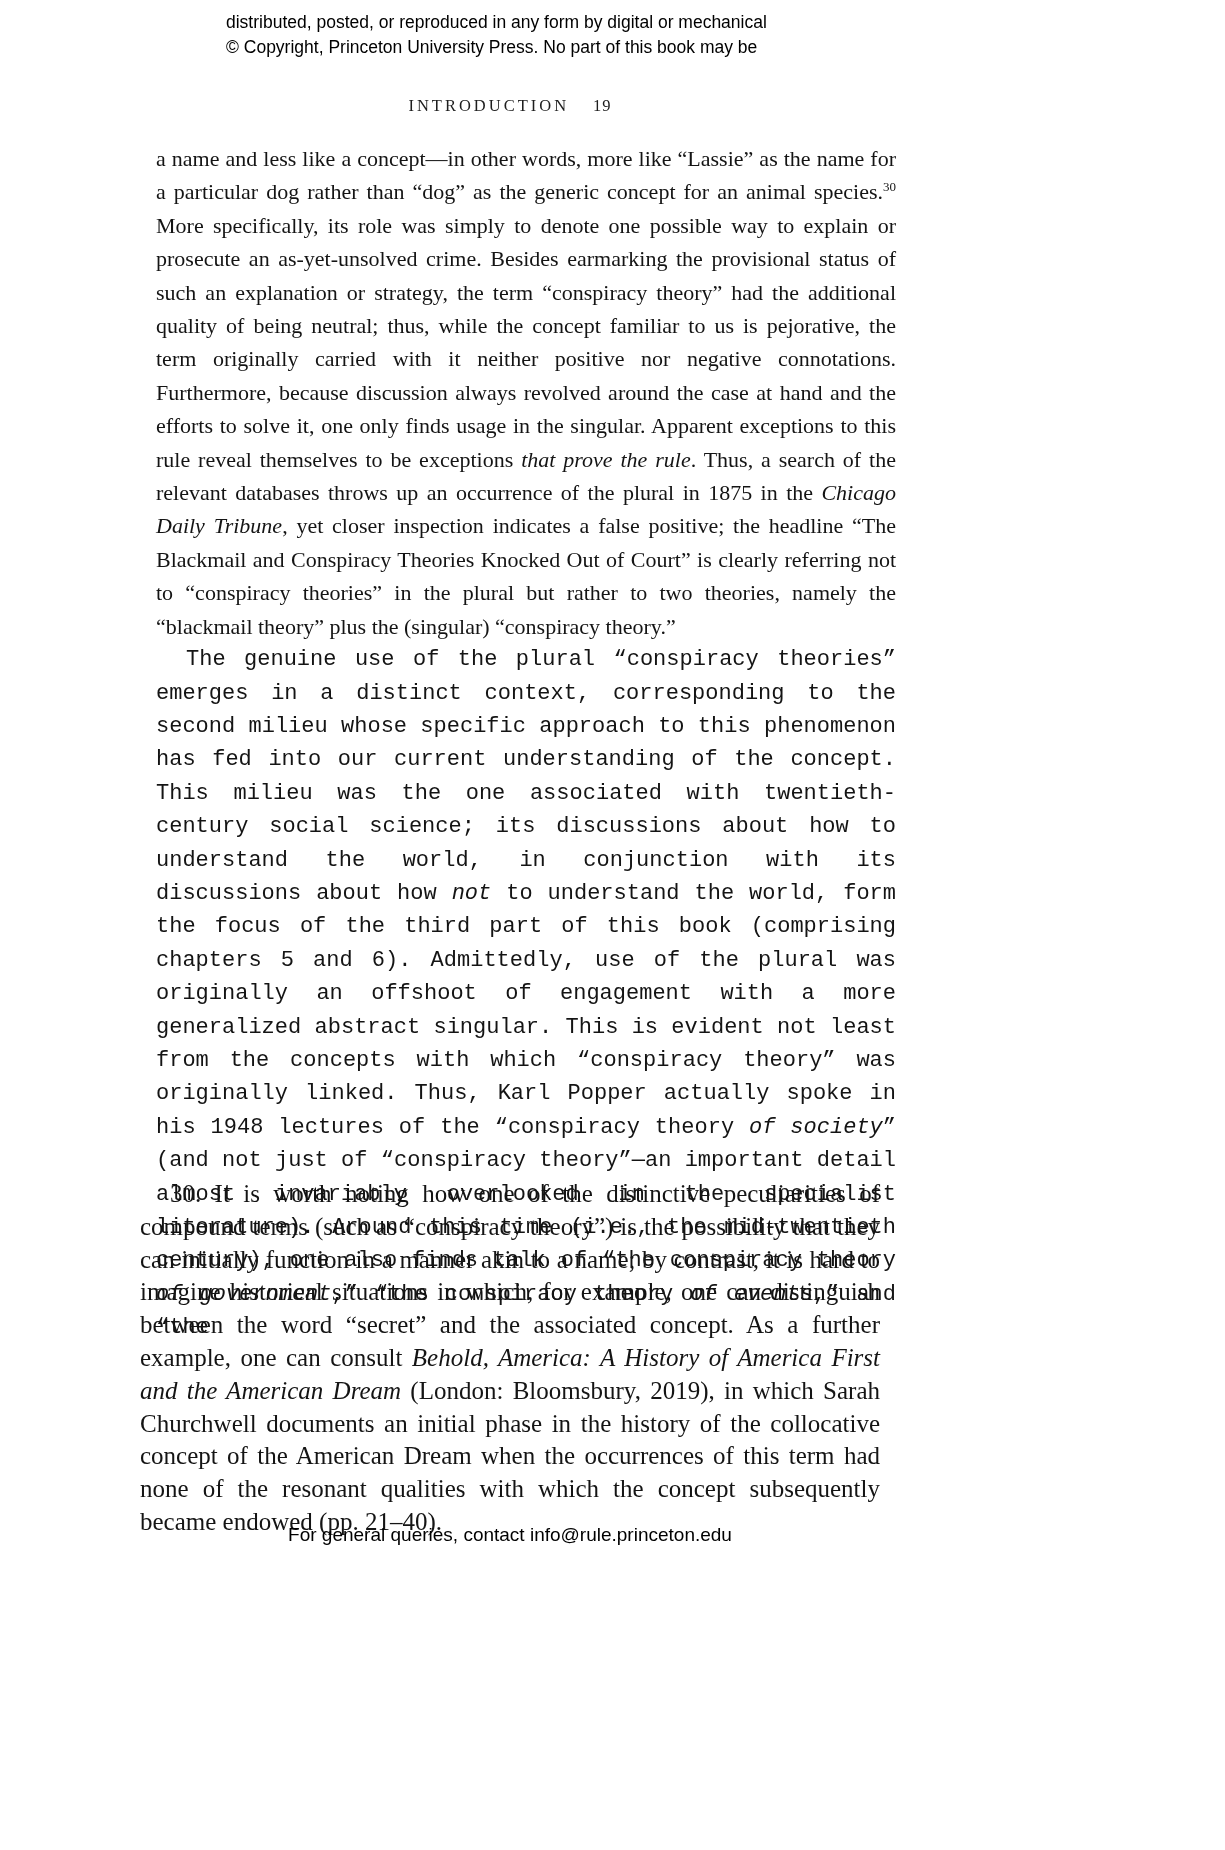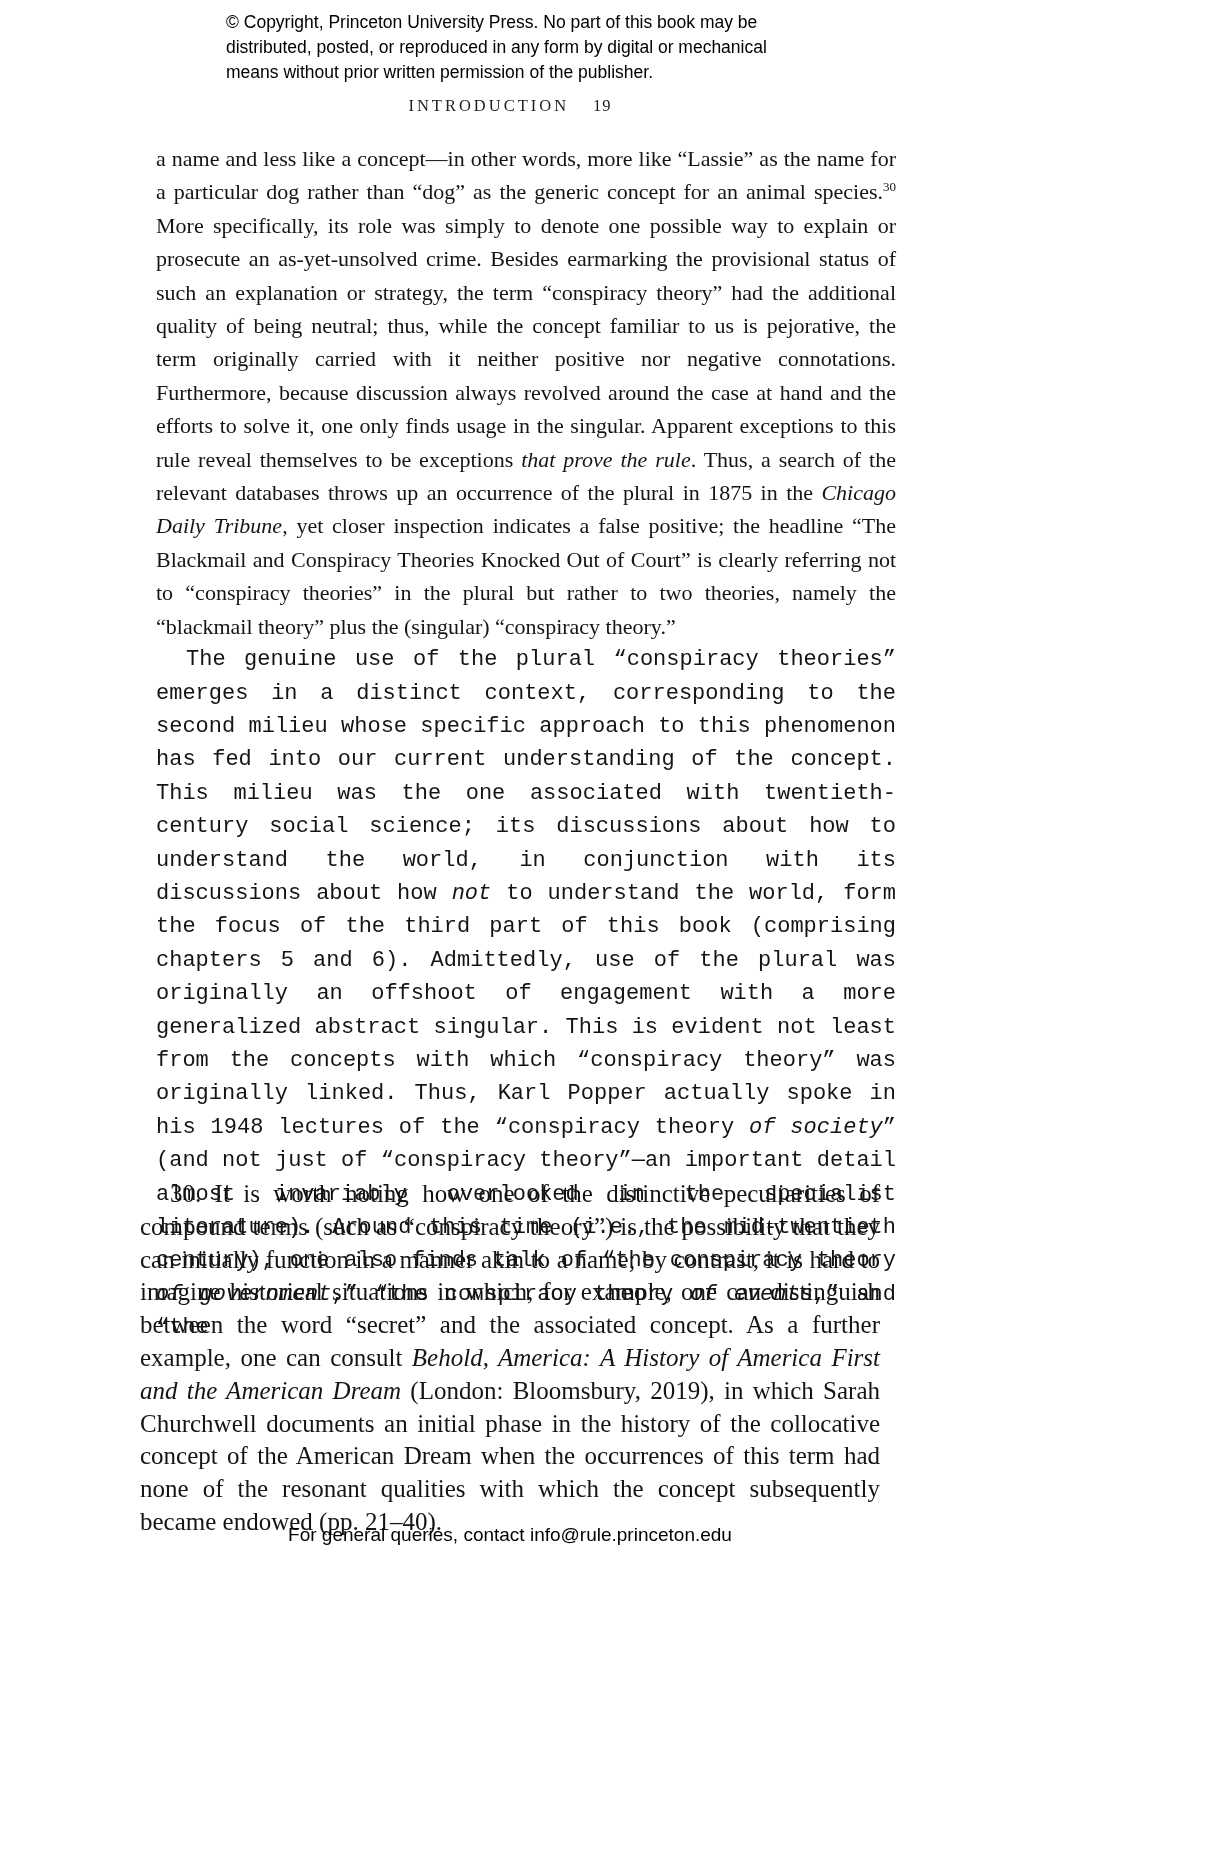--- a/index.html
+++ b/index.html
@@ -73,23 +73,22 @@
     font-size: 19px;
     color: #000000;
   }
 </style>
 </head>
 <body>
 
 <div class="page">
 
   <div class="copyright">
+    <div>distributed, posted, or reproduced in any form by digital or mechanical</div>
     <div>© Copyright, Princeton University Press. No part of this book may be</div>
-    <div>distributed, posted, or reproduced in any form by digital or mechanical</div>
-    <div>means without prior written permission of the publisher.</div>
   </div>
 
   <div class="running-header">
     <span class="title">INTRODUCTION</span><span class="pagenum">19</span>
   </div>
 
   <div class="body-text">
       <p><span>a name and less like a concept—in other words, more like “Lassie” as the name for a particular dog rather than “dog” as the generic concept for an animal species.</span><sup class="fnref">30</sup><span> More specifically, its role was simply to denote one possible way to explain or prosecute an as-yet-unsolved crime. Besides earmarking the provisional status of such an explanation or strategy, the term “conspiracy theory” had the additional quality of being neutral; thus, while the concept familiar to us is pejorative, the term originally carried with it neither positive nor negative connotations. Furthermore, because discussion always revolved around the case at hand and the efforts to solve it, one only finds usage in the singular. Apparent exceptions to this rule reveal themselves to be exceptions </span><em>that prove the rule</em><span>. Thus, a search of the relevant databases throws up an occurrence of the plural in 1875 in the </span><em>Chicago Daily Tribune</em><span>, yet closer inspection indicates a false positive; the headline “The Blackmail and Conspiracy Theories Knocked Out of Court” is clearly referring not to “conspiracy theories” in the plural but rather to two theories, namely the “blackmail theory” plus the (singular) “conspiracy theory.”</span></p>
       <p class="indent"><span>The genuine use of the plural “conspiracy theories” emerges in a distinct context, corresponding to the second milieu whose specific approach to this phenomenon has fed into our current understanding of the concept. This milieu was the one associated with twentieth-century social science; its discussions about how to understand the world, in conjunction with its discussions about how </span><em>not</em><span> to understand the world, form the focus of the third part of this book (comprising chapters 5 and 6). Admittedly, use of the plural was originally an offshoot of engagement with a more generalized abstract singular. This is evident not least from the concepts with which “conspiracy theory” was originally linked. Thus, Karl Popper actually spoke in his 1948 lectures of the “conspiracy theory </span><em>of society</em><span>” (and not just of “conspiracy theory”—an important detail almost invariably overlooked in the specialist literature). Around this time (i.e., the mid-twentieth century), one also finds talk of “the conspiracy theory </span><em>of government</em><span>,” “the conspiracy theory </span><em>of events</em><span>,” and “the</span></p>
     </div>

